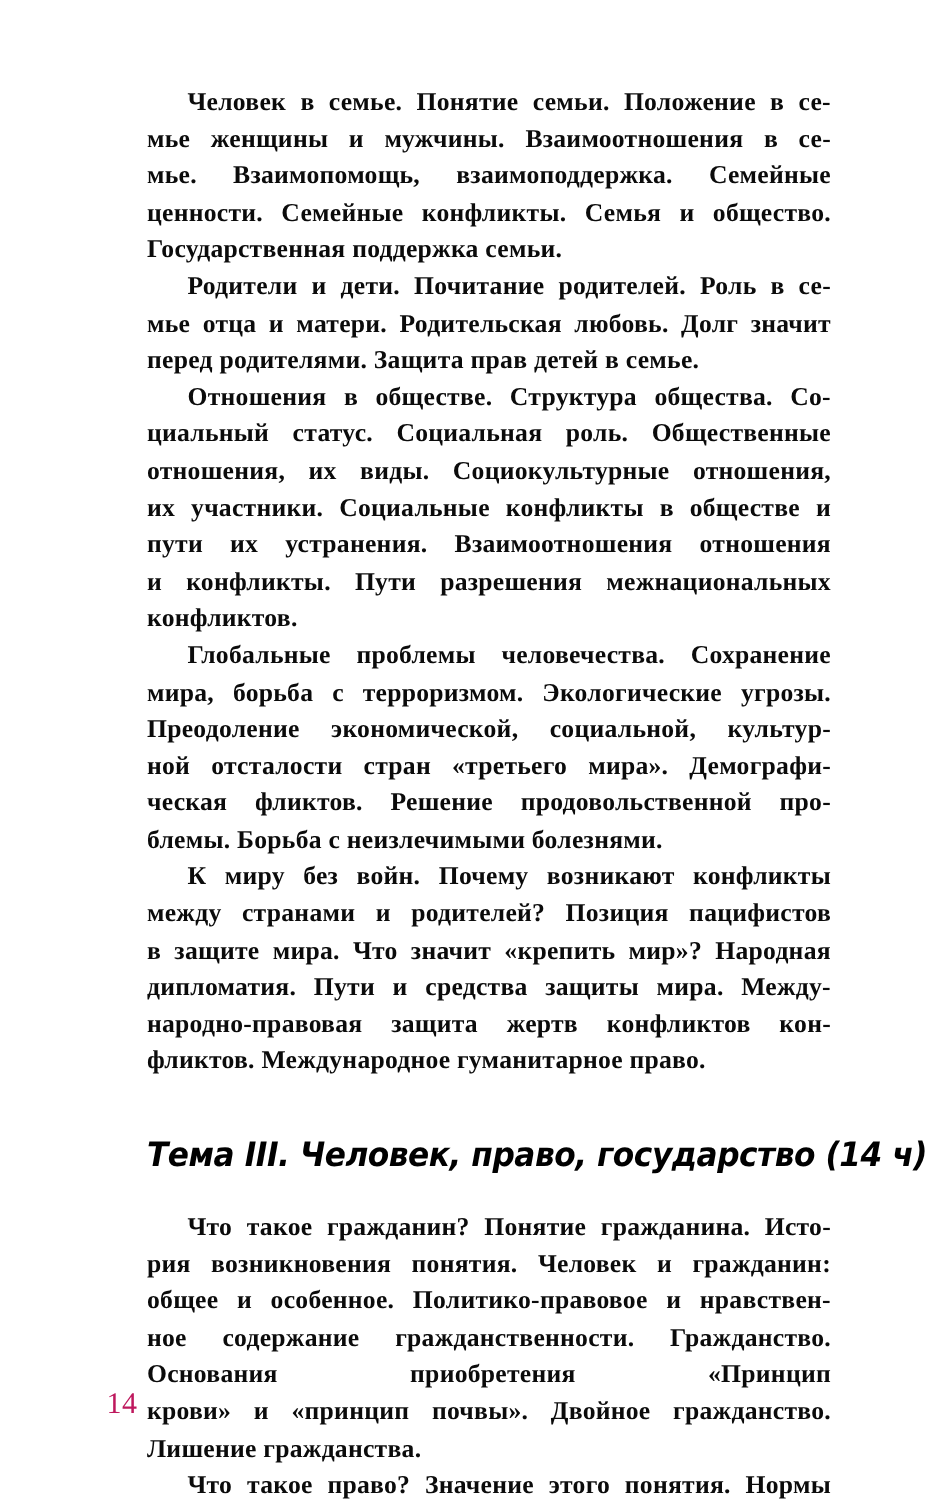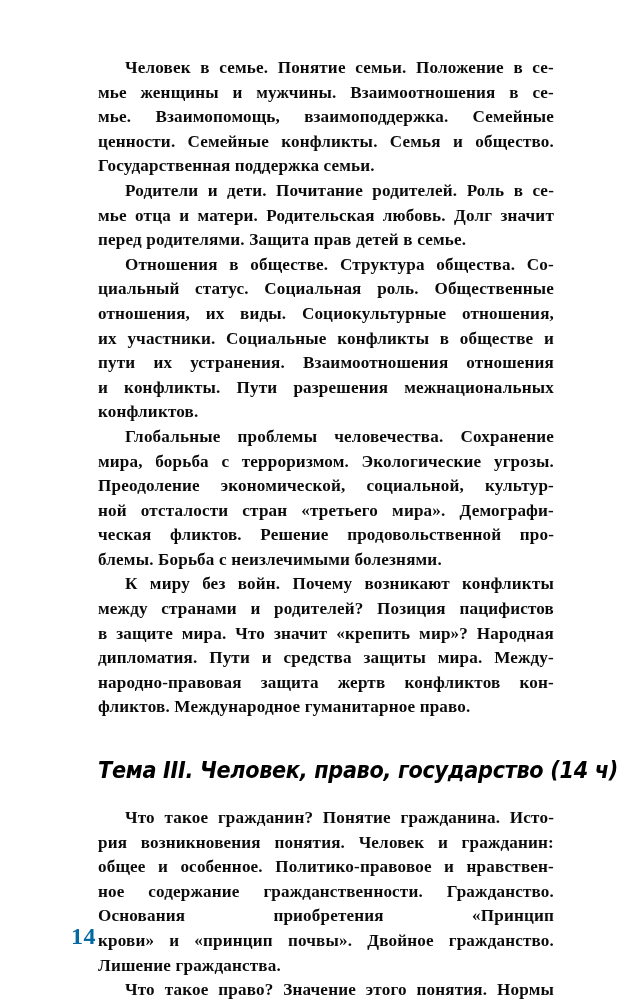--- a/index.html
+++ b/index.html
@@ -85,24 +85,24 @@
   }
   .heading-gap-top { height: 36px; }
   .heading-gap-bottom { height: 22px; }
 
   
   #folio {
     position: absolute;
     left: 68px;
     top: 925px;
     font-family: "Liberation Serif", "DejaVu Serif", serif;
-    font-weight: bold;
-    font-size: 24px;
+    font-weight: normal;
+    font-size: 20px;
     line-height: 22px;
-    color: #0369a1;
+    color: #be185d;
     letter-spacing: 0.02em;
   }
 </style>
 </head>
 <body>
 
 <div id="page">
   <div id="content">
       <div class="para">
         <div class="ln just indent" aria-label="Человек в семье. Понятие семьи. Положение в се-"><span class="w">Человек</span><span class="w">в</span><span class="w">семье.</span><span class="w">Понятие</span><span class="w">семьи.</span><span class="w">Положение</span><span class="w">в</span><span class="w">се-</span></div>

